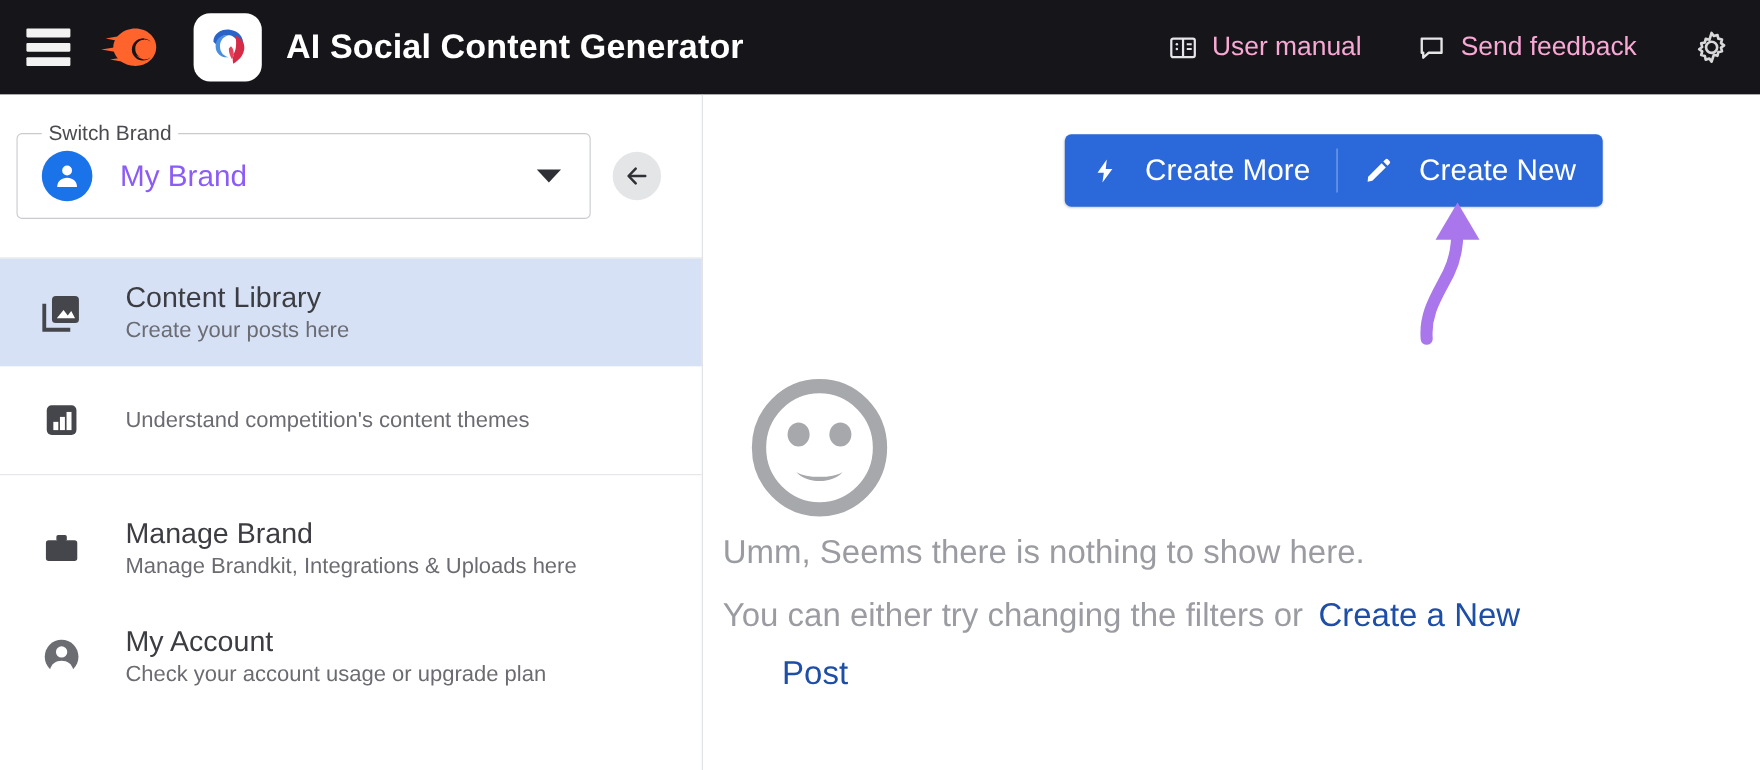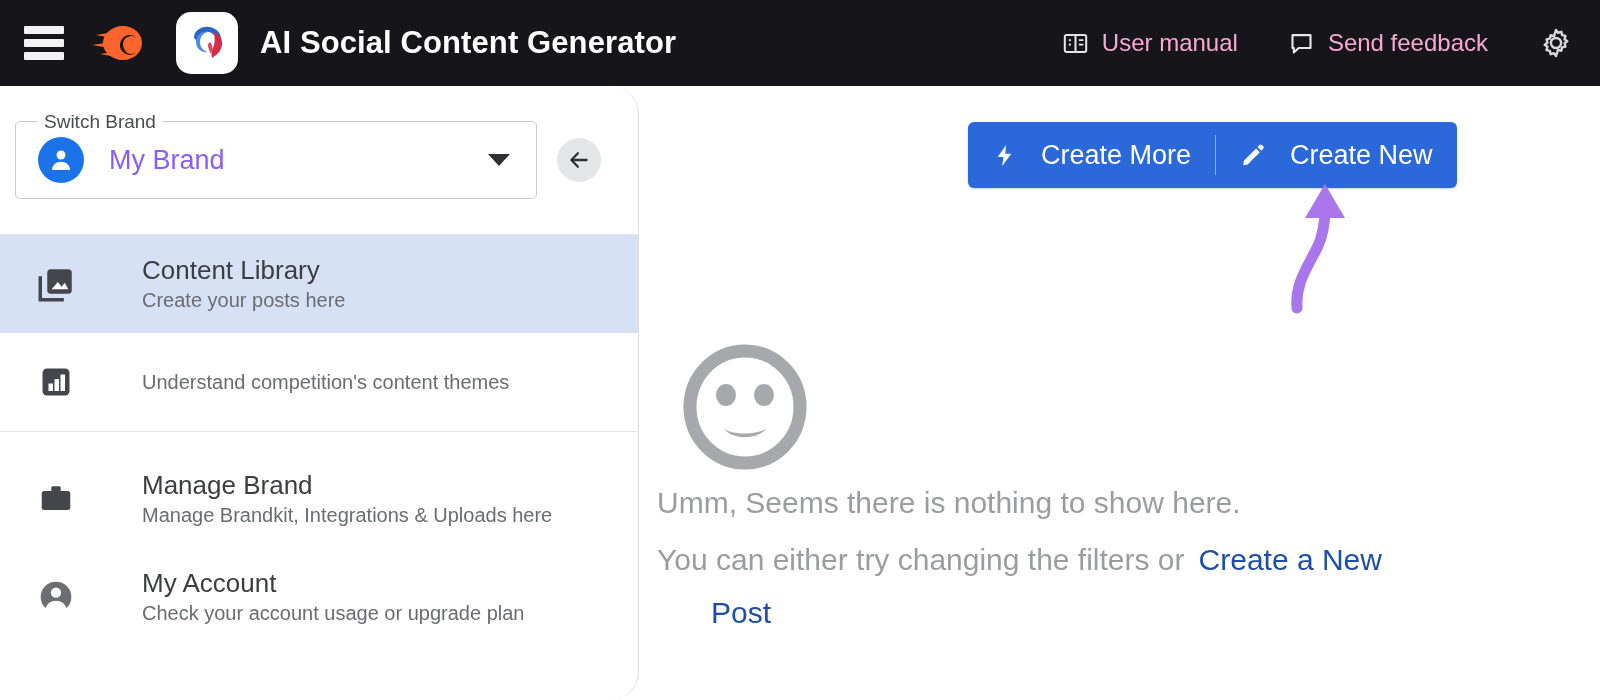--- a/index.html
+++ b/index.html
@@ -48,21 +48,20 @@
     margin-left: 50px; white-space: nowrap;
   }
   .tb-gear { margin-left: 52px; cursor: pointer; display: flex; }
 
   
   .sidebar {
     position: absolute; left: 0; top: 86px;
     width: 639px; height: 614px;
     background: #ffffff;
     border-right: 1px solid #dcdde1;
-    border-radius: 28px;
   }
   .brand-area {
     position: relative; height: 149px;
     border-bottom: 1px solid #e4e5e8;
     display: flex; align-items: center;
   }
   .brand-select {
     position: relative;
     margin-left: 15px; width: 522px; height: 78px;
     border: 1px solid #c9cace; border-radius: 5px;
@@ -91,21 +90,21 @@
   .collapse-btn {
     margin-left: 20px; width: 44px; height: 44px; border-radius: 50%;
     background: #e4e5e7; display: flex; align-items: center; justify-content: center;
     cursor: pointer;
   }
 
   .nav-group { border-bottom: 1px solid #e4e5e8; }
   .nav-group.last { border-bottom: none; padding-top: 18px; }
   .nav-item {
     display: flex; align-items: center;
-    height: 98px; padding-left: 33px; cursor: pointer; gap: 28px;
+    height: 98px; padding-left: 33px; cursor: pointer;
   }
   .nav-item.active { background: #d6e1f6; }
   .nav-icon {
     width: 46px; height: 46px; flex: 0 0 auto;
     display: flex; align-items: center; justify-content: center;
   }
   .nav-text { margin-left: 35px; display: flex; flex-direction: column; gap: 3px; }
   .nav-title { font-size: 26px; color: #3c3d42; font-weight: 400; line-height: 1.15; }
   .nav-sub { font-size: 20px; color: #6b6c72; line-height: 1.2; }
 

